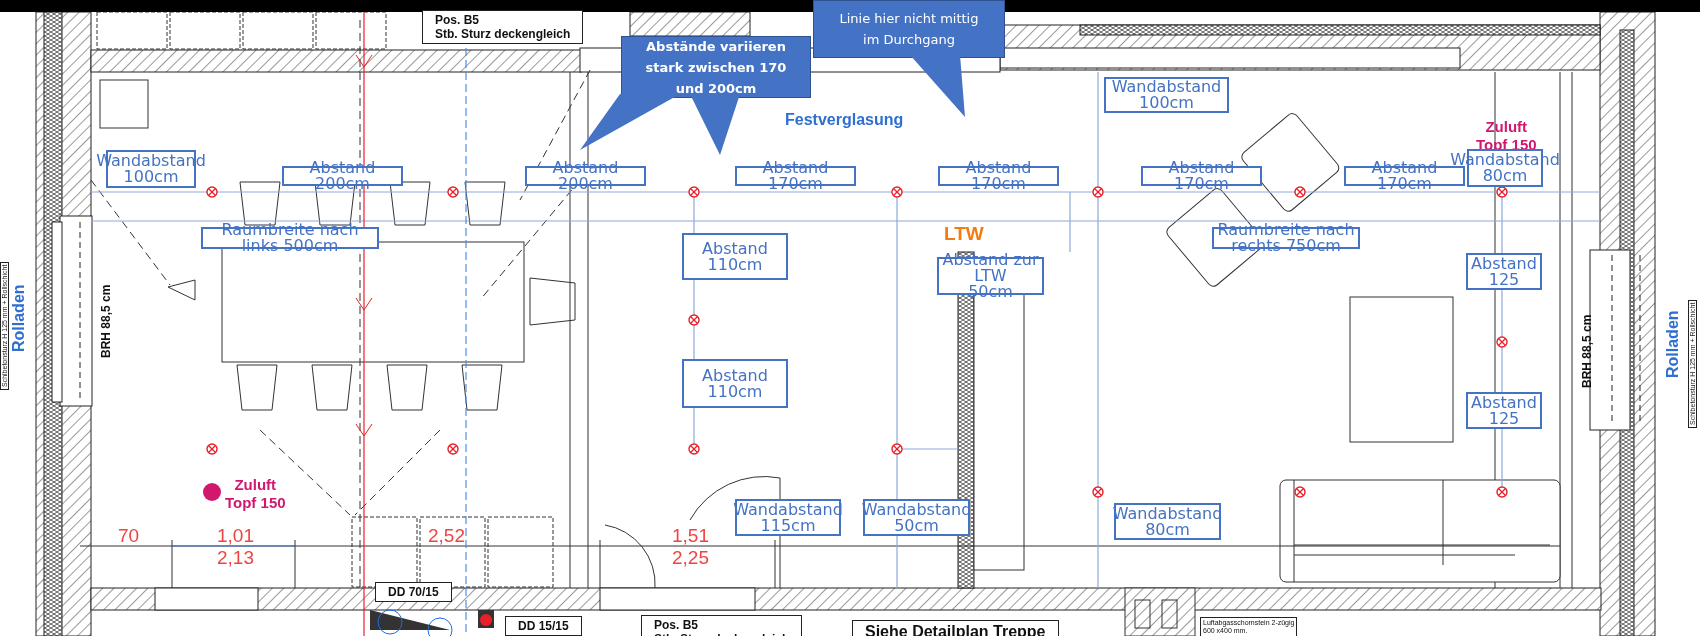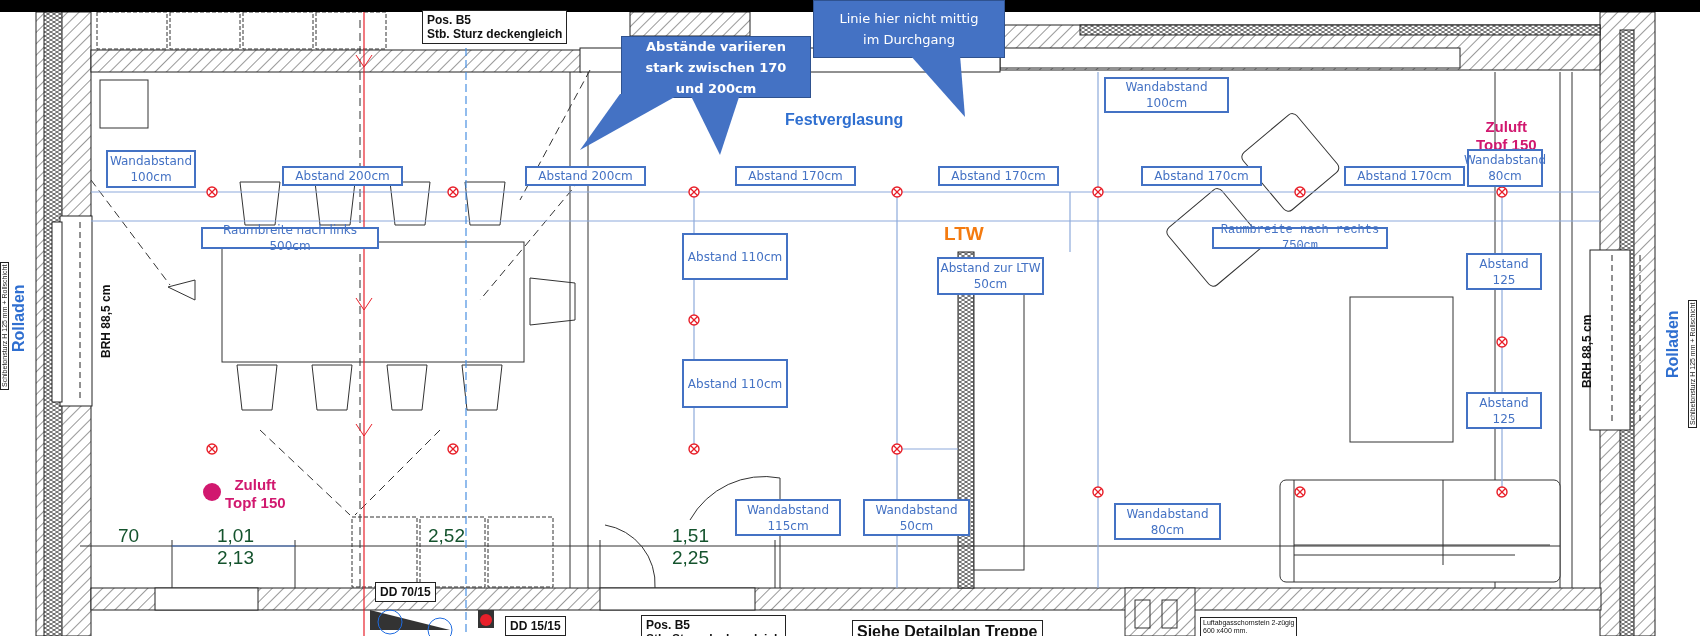--- a/index.html
+++ b/index.html
@@ -1,24 +1,24 @@
 <!DOCTYPE html>
 <html><head>
 <meta charset="utf-8">
 <style>
   html,body{margin:0;padding:0;background:#fff;}
   body{width:1700px;height:636px;position:relative;overflow:hidden;font-family:"Liberation Sans",sans-serif;}
   #plan{position:absolute;left:0;top:0;}
   .topbar{position:absolute;left:0;top:0;width:1700px;height:12px;background:#000;}
-  .note{position:absolute;border:2px solid #4472c4;background:#fff;color:#4472c4;font-family:"DejaVu Sans",sans-serif;font-size:12px;line-height:16px;text-align:center;box-sizing:border-box;display:flex;align-items:center;justify-content:center;white-space:pre-line;}
+  .note{position:absolute;border:2px solid #4472c4;background:#fff;color:#4472c4;font-family:"DejaVu Sans",sans-serif;font-size:16px;line-height:16px;text-align:center;box-sizing:border-box;display:flex;align-items:center;justify-content:center;white-space:pre-line;}
   .callout{position:absolute;background:#4472c4;color:#fff;font-family:"DejaVu Sans",sans-serif;font-size:13px;line-height:21px;text-align:center;white-space:pre-line;box-sizing:border-box;border:1px solid #2f528f;display:flex;align-items:center;justify-content:center;}
-  .lbl-black{position:absolute;background:#fff;border:1px solid #222;font-weight:bold;font-size:12px;line-height:14px;padding:2px 4px;white-space:pre-line;color:#111;}
+  .lbl-black{position:absolute;background:#fff;border:1px solid #222;font-weight:bold;font-size:12px;line-height:14px;padding:2px 12px;white-space:pre-line;color:#111;}
   .zuluft{position:absolute;color:#d1186f;font-weight:bold;font-size:15px;line-height:18px;white-space:pre-line;text-align:center;}
   .vert{position:absolute;transform:rotate(-90deg);transform-origin:left top;white-space:nowrap;}
-  .dim{position:absolute;font-size:19px;color:#14532d;text-align:right;line-height:22px;white-space:pre-line;}
+  .dim{position:absolute;font-size:19px;color:#ef4444;text-align:right;line-height:22px;white-space:pre-line;}
 </style>
 </head>
 <body>
 
 <svg id="plan" width="1700" height="636" viewBox="0 0 1700 636">
   <defs>
     <pattern id="hatch" width="8" height="8" patternUnits="userSpaceOnUse" patternTransform="rotate(45)">
       <rect width="8" height="8" fill="#fff"></rect>
       <line x1="0" y1="0" x2="0" y2="8" stroke="#333" stroke-width="1"></line>
     </pattern>
@@ -305,21 +305,21 @@
 <div class="note" style="left:282px;top:166px;width:121px;height:20px;">Abstand 200cm</div>
 <div class="note" style="left:525px;top:166px;width:121px;height:20px;">Abstand 200cm</div>
 <div class="note" style="left:735px;top:166px;width:121px;height:20px;">Abstand 170cm</div>
 <div class="note" style="left:938px;top:166px;width:121px;height:20px;">Abstand 170cm</div>
 <div class="note" style="left:1141px;top:166px;width:121px;height:20px;">Abstand 170cm</div>
 <div class="note" style="left:1344px;top:166px;width:121px;height:20px;">Abstand 170cm</div>
 <div class="note" style="left:1467px;top:149px;width:76px;height:38px;">Wandabstand
 80cm</div>
 <div class="note" style="left:1104px;top:77px;width:125px;height:36px;">Wandabstand 100cm</div>
 <div class="note" style="left:201px;top:227px;width:178px;height:22px;">Raumbreite nach links 500cm</div>
-<div class="note" style="left:1212px;top:227px;width:176px;height:22px;font-family:Liberation Mono, monospace;">Raumbreite nach rechts 750cm</div>
+<div class="note" style="left:1212px;top:227px;width:148px;height:22px;">Raumbreite nach rechts 750cm</div>
 <div class="note" style="left:682px;top:233px;width:106px;height:47px;">Abstand 110cm</div>
 <div class="note" style="left:682px;top:359px;width:106px;height:49px;">Abstand 110cm</div>
 <div class="note" style="left:937px;top:257px;width:107px;height:38px;">Abstand zur LTW
 50cm</div>
 <div class="note" style="left:1466px;top:253px;width:76px;height:37px;">Abstand 125</div>
 <div class="note" style="left:1466px;top:392px;width:76px;height:37px;">Abstand 125</div>
 <div class="note" style="left:863px;top:457px;width:107px;height:37px;margin-top:42px;">Wandabstand 50cm</div>
 <div class="note" style="left:735px;top:499px;width:106px;height:37px;">Wandabstand
 115cm</div>
 <div class="note" style="left:1114px;top:503px;width:107px;height:37px;">Wandabstand 80cm</div>

